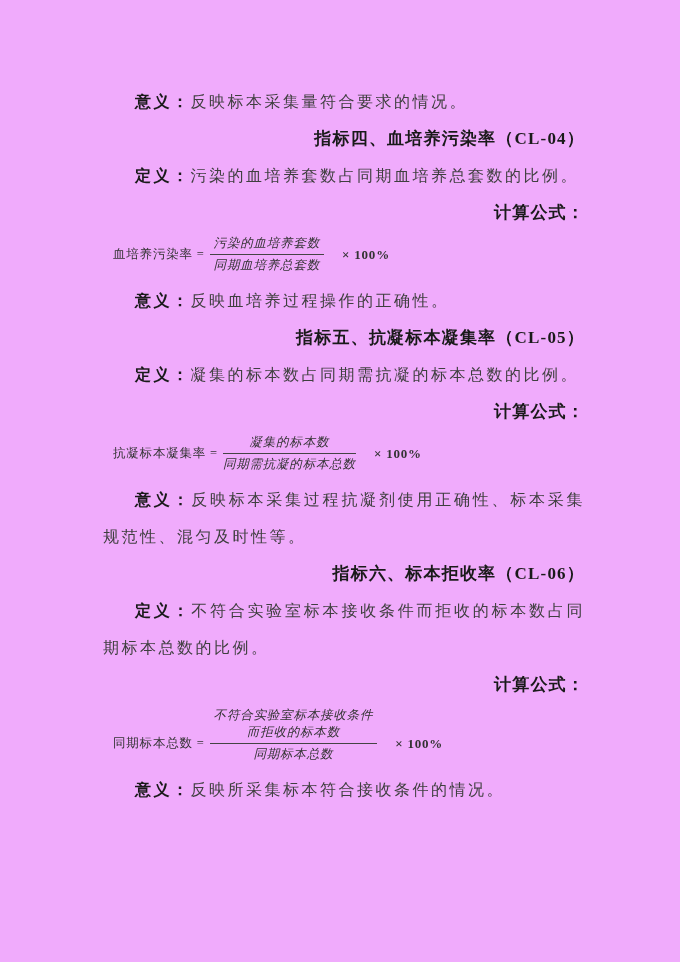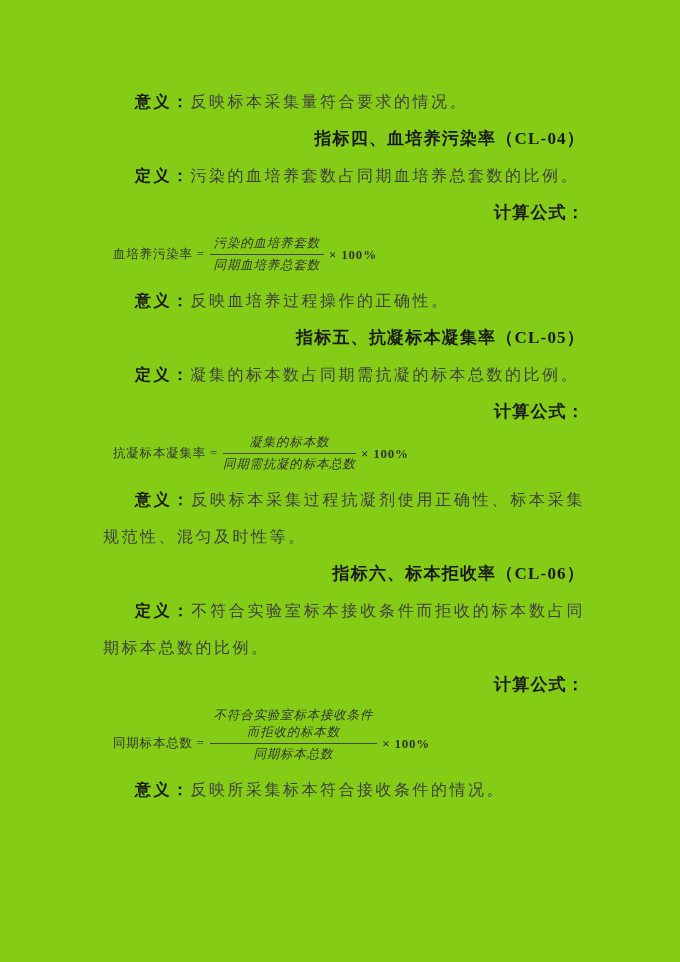--- a/index.html
+++ b/index.html
@@ -1,21 +1,21 @@
 <!DOCTYPE html>
 <html><head>
 <meta charset="utf-8">
 <style>
   html, body { margin: 0; padding: 0; background: #888; }
   .page {
     position: relative;
     width: 680px;
     height: 962px;
     margin: 0 auto;
-    background: #84cc16;
+    background: #f0abfc;
     box-sizing: border-box;
     padding: 83px 95px 0 103px;
     font-family: "Liberation Serif", "DejaVu Serif", serif;
     color: #3f3f3f;
     overflow: hidden;
   }
   .content { width: 482px; }
   .para {
     margin: 0;
     font-size: 16px;
@@ -46,21 +46,21 @@
     font-size: 12.5px;
     line-height: 17px;
     letter-spacing: 0.8px;
     color: #333;
   }
   .formula .lhs { margin-right: 5px; white-space: nowrap; }
   .frac { display: inline-flex; flex-direction: column; text-align: center; font-style: italic; }
   .frac .num { display: block; border-bottom: 1.3px solid #444; padding: 0 4px 2px 4px; white-space: nowrap; }
   .frac .den { display: block; padding-top: 2px; white-space: nowrap; }
   .frac .num-line { display: block; white-space: nowrap; }
-  .formula .suffix { margin-left: 5px; font-weight: bold; font-size: 13px; white-space: nowrap; }
+  .formula .suffix { margin-left: 18px; font-weight: bold; font-size: 13px; white-space: nowrap; }
   .bar-align { position: relative; top: 8px; }
 </style>
 </head>
 <body>
 
 <div class="page">
   <div class="content">
 
     <p class="para"><span class="label">意义：</span><span>反映标本采集量符合要求的情况。</span></p>
 

